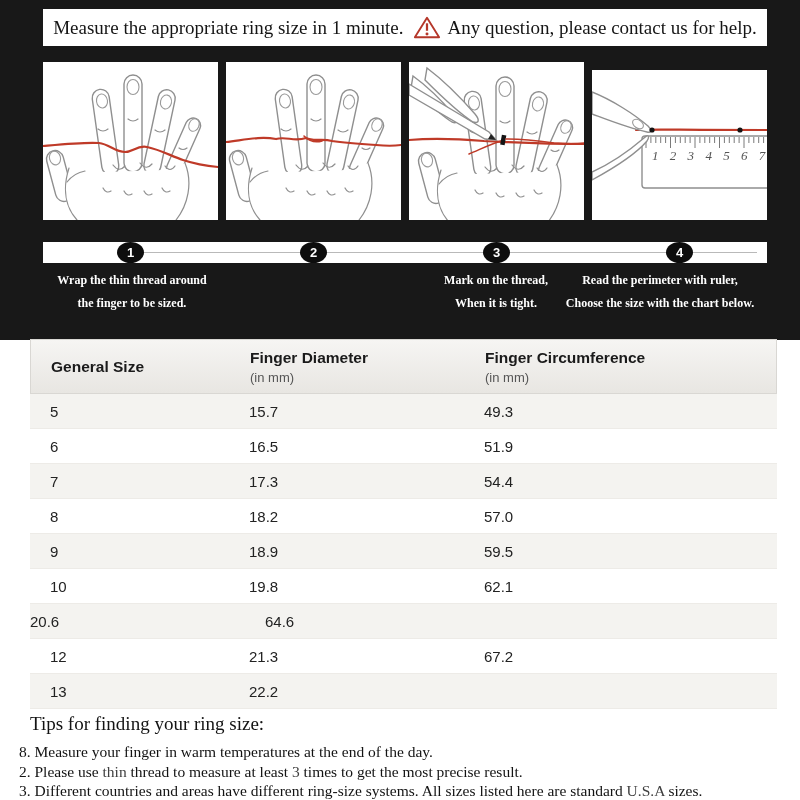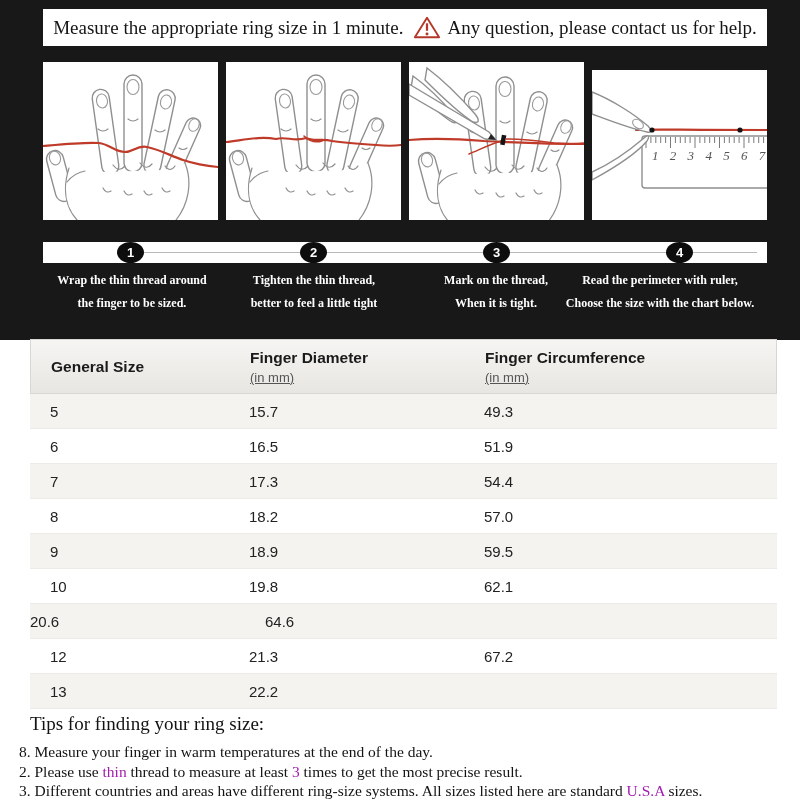--- a/index.html
+++ b/index.html
@@ -39,32 +39,32 @@
   .t1 { left:132px; } .t2 { left:314px; } .t3 { left:496px; } .t4 { left:660px; }
 
   
   .table { position:absolute; left:30px; top:339px; width:747px;
            font-family:"Liberation Sans", sans-serif; }
   .thead { display:flex; align-items:center; height:55px; box-sizing:border-box;
            background:linear-gradient(#f6f5f3,#e8e6e2); border:1px solid #d9d7d3; }
   .hc1 { width:219px; padding-left:20px; box-sizing:border-box; }
   .hc2 { width:235px; } .hc3 { flex:1; }
   .hlabel { font-weight:bold; font-size:15.5px; color:#1a1a1a; }
-  .hsub { font-size:13px; color:#555; margin-top:3px;text-decoration:underline; }
+  .hsub { font-size:13px; color:#555; margin-top:3px; }
   .trow { display:flex; align-items:center; height:35px; font-size:15px; color:#222;
           border-bottom:1px solid #edebe7; box-sizing:border-box; }
   .trow:nth-child(odd) { background:#f4f3f0; }
   .tc1 { width:219px; padding-left:20px; box-sizing:border-box; }
   .tc2 { width:235px; } .tc3 { flex:1; }
 
   
   .tips { position:absolute; left:0; top:713px; width:800px; color:#131313; }
   .tips-title { margin-left:30px; font-size:19px; }
   .tips-list { margin:7px 0 0 19px; font-size:15.5px; line-height:19.5px; }
-  .red { color:#a21caf; }
+  .red { color:#404040; }
 </style>
 </head>
 <body>
 
 <div class="page">
 
   <svg width="0" height="0" style="position:absolute" aria-hidden="true">
     <defs>
       <g id="hand">
         <rect x="133" y="54" width="15" height="62" rx="7.5" transform="rotate(24 140.5 85)" class="s"></rect>
@@ -194,24 +194,20 @@
       <div class="stepcircle c1">1</div>
       <div class="stepcircle c2">2</div>
       <div class="stepcircle c3">3</div>
       <div class="stepcircle c4">4</div>
     </div>
 
     <div class="steptext t1">
       <div>Wrap the thin thread around</div>
       <div>the finger to be sized.</div>
     </div>
-    <div class="steptext t2">
-      <div>Tighten the thin thread,</div>
-      <div>better to feel a little tight</div>
-    </div>
     <div class="steptext t3">
       <div>Mark on the thread,</div>
       <div>When it is tight.</div>
     </div>
     <div class="steptext t4">
       <div>Read the perimeter with ruler,</div>
       <div>Choose the size with the chart below.</div>
     </div>
   </div>
 

